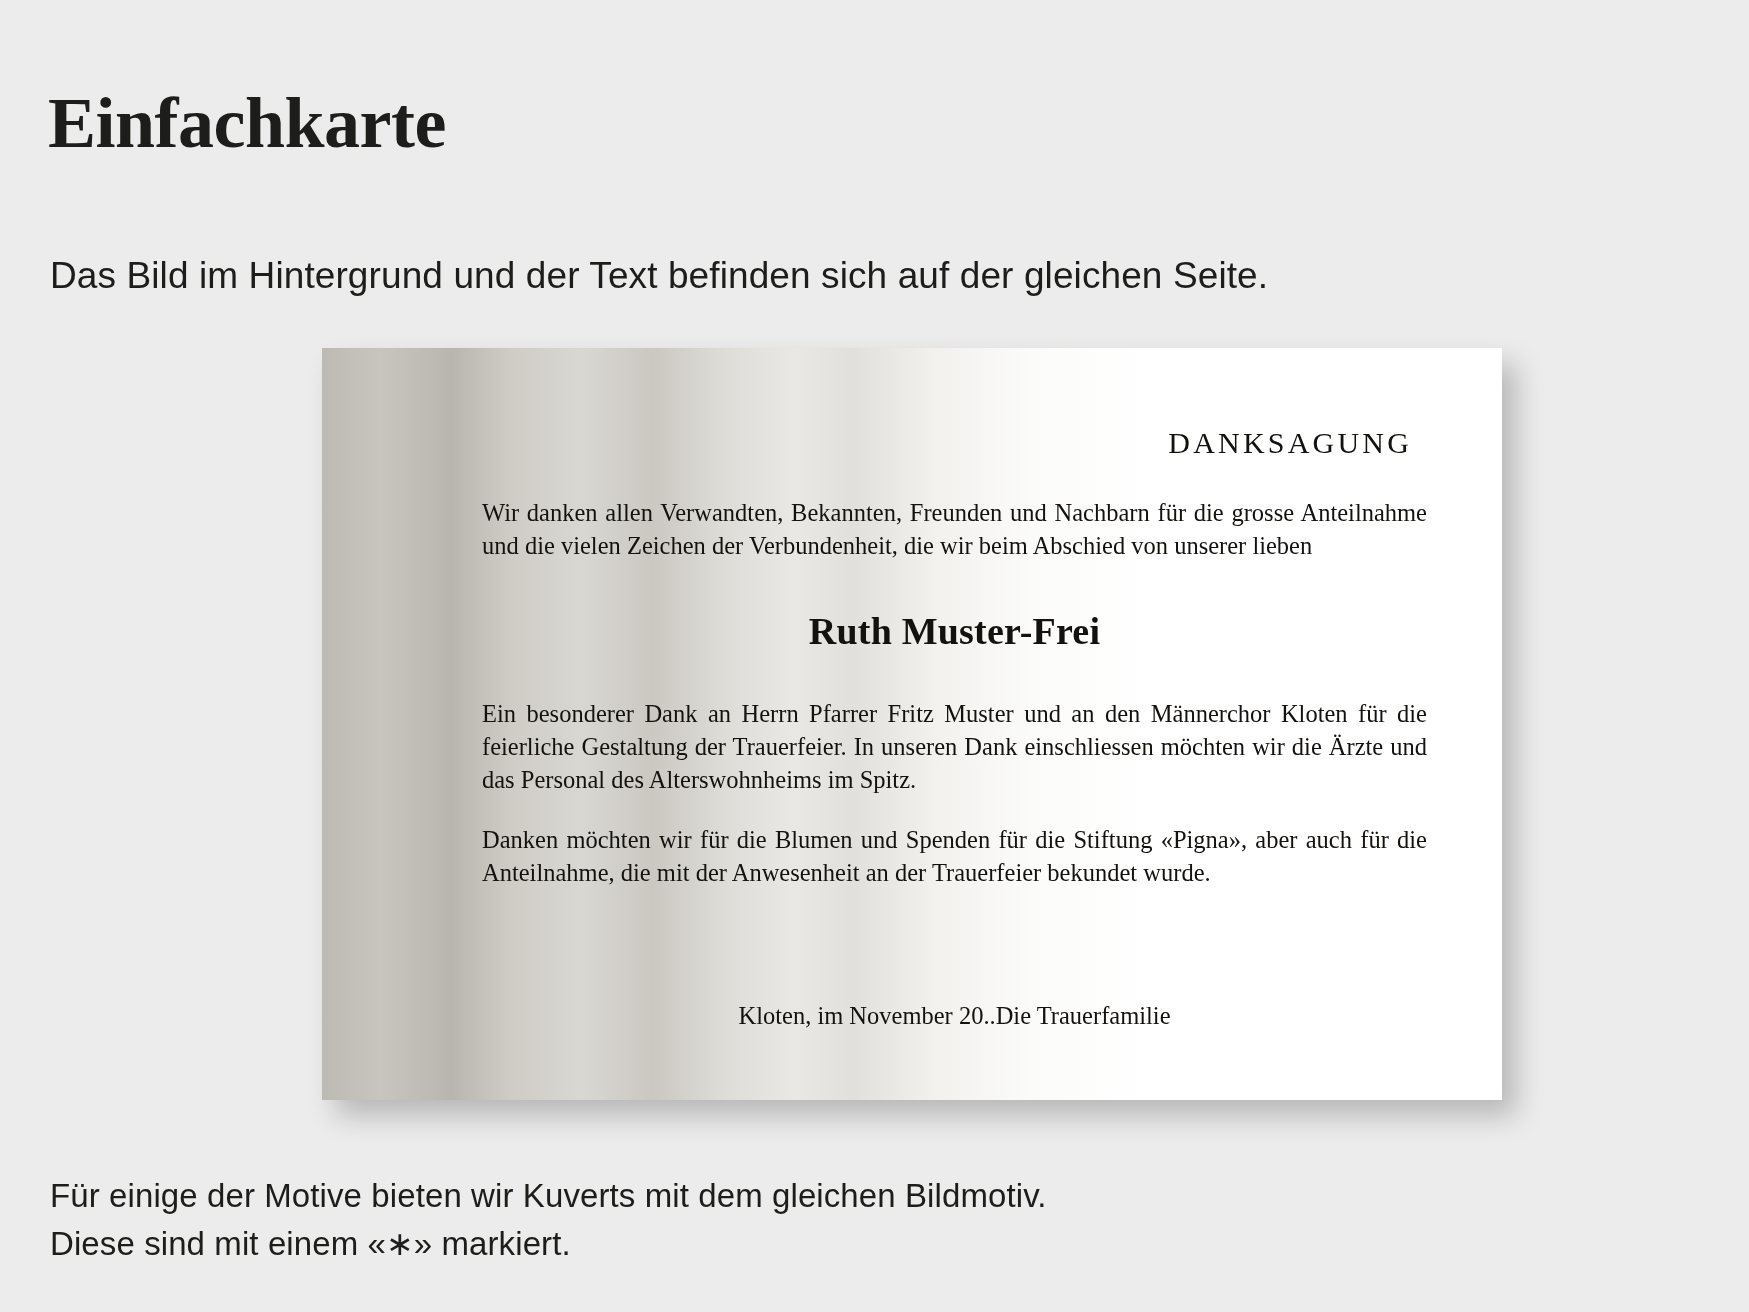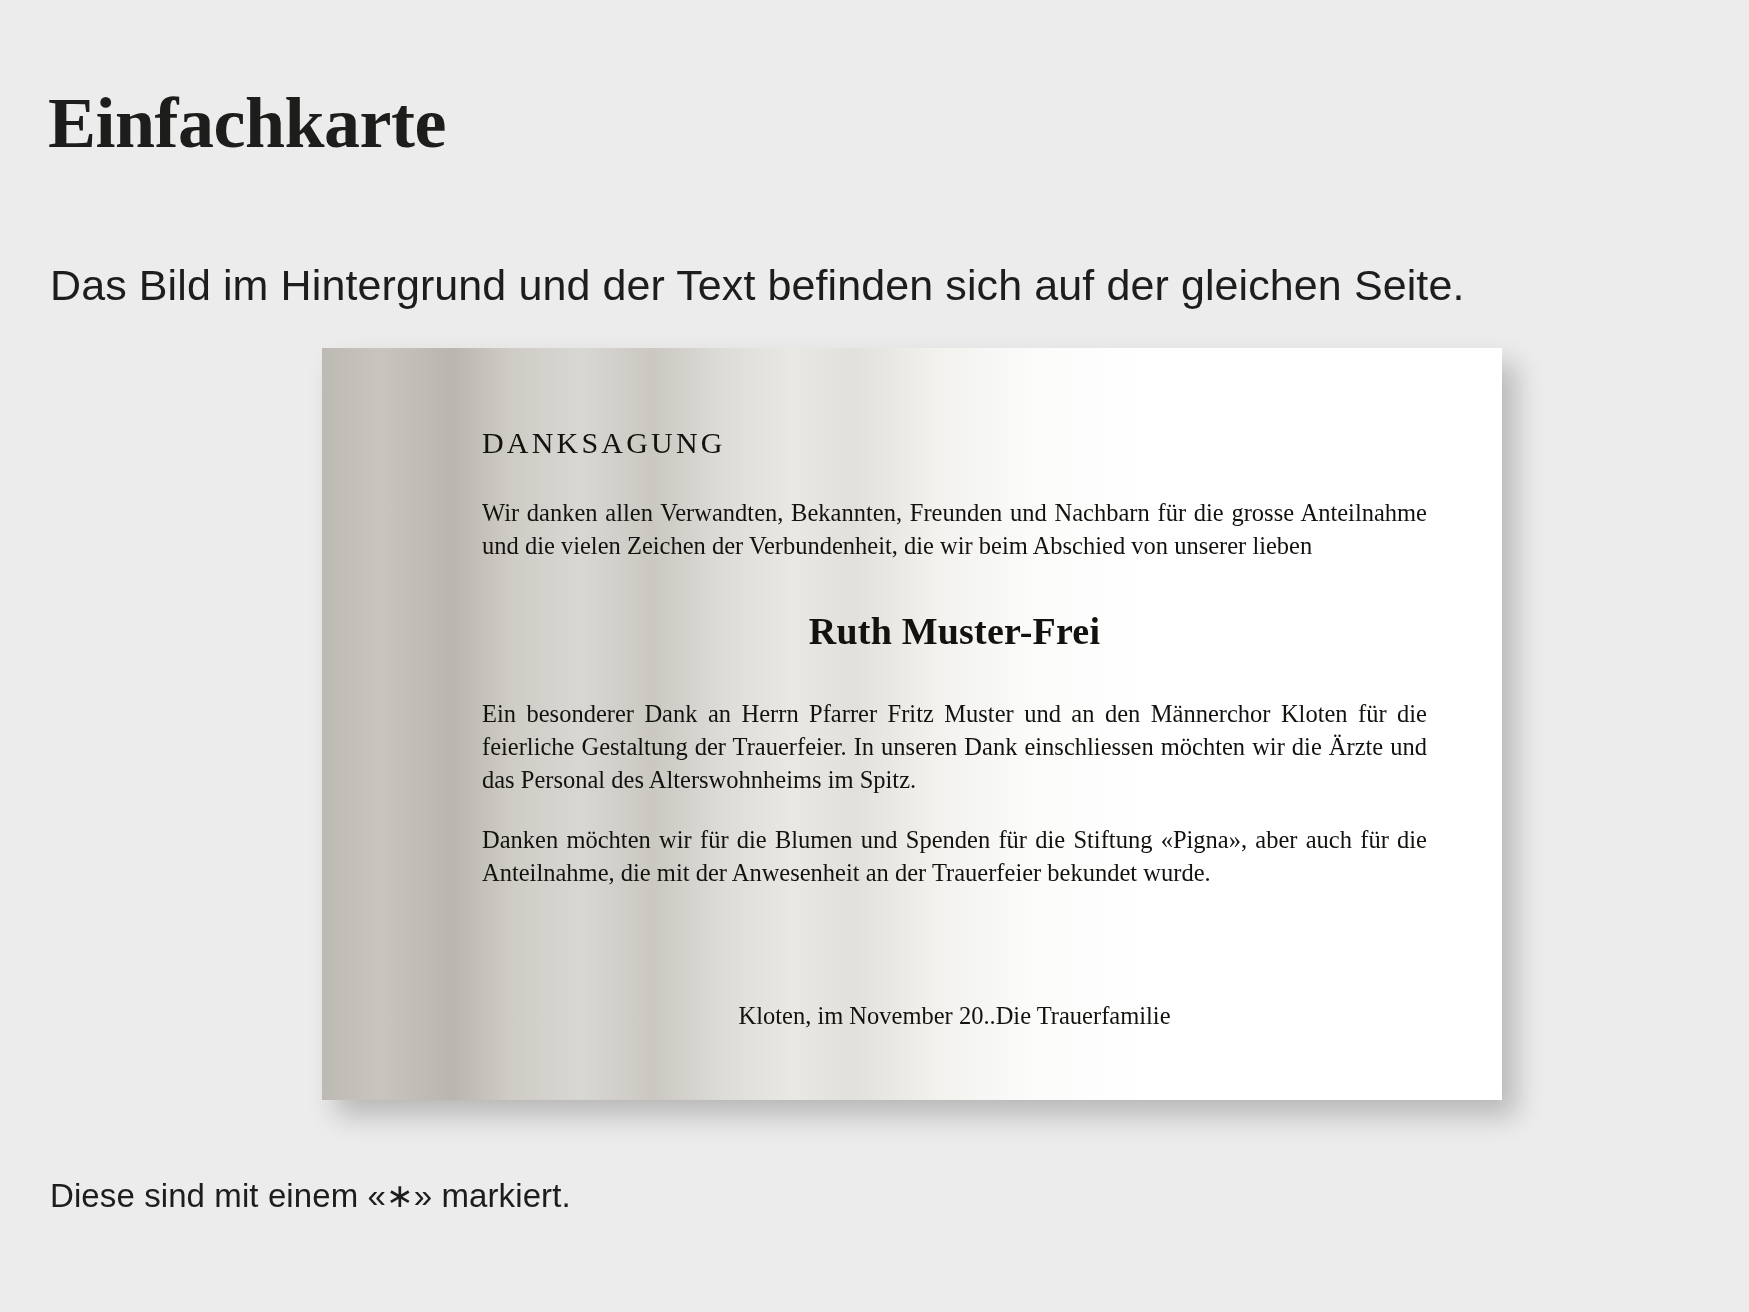--- a/index.html
+++ b/index.html
@@ -31,21 +31,21 @@
     font-weight: 700;
     letter-spacing: -0.5px;
     line-height: 1.05;
     color: #1d1d1b;
   }
 
   .page-subtitle {
     position: absolute;
     left: 50px;
     top: 218px;
-    font-size: 43px;
+    font-size: 37px;
     font-weight: 400;
     color: #1d1d1b;
     letter-spacing: 0.1px;
   }
 
   
   .card-wrap {
     position: absolute;
     left: 322px;
     top: 348px;
@@ -82,20 +82,21 @@
     bottom: 70px;
     font-family: "Liberation Serif", serif;
     color: #14120f;
   }
 
   .card-heading {
     font-size: 30px;
     letter-spacing: 3.2px;
     font-weight: 400;
     margin: 0 0 36px 0;
+    text-align: right;
   }
 
   .card-para {
     font-size: 24.5px;
     line-height: 1.36;
     text-align: justify;
     margin: 0 0 26px 0;
     width: 945px;
   }
 
@@ -162,16 +163,17 @@
         <div class="card-footer">
           <span>Kloten, im November 20..</span>
           <span>Die Trauerfamilie</span>
         </div>
 
       </div>
     </div>
   </div>
 
   <div class="page-note">
+    <div>Für einige der Motive bieten wir Kuverts mit dem gleichen Bildmotiv.</div>
     <div>Diese sind mit einem «∗» markiert.</div>
   </div>
 
 </div>
 
 </body></html>

